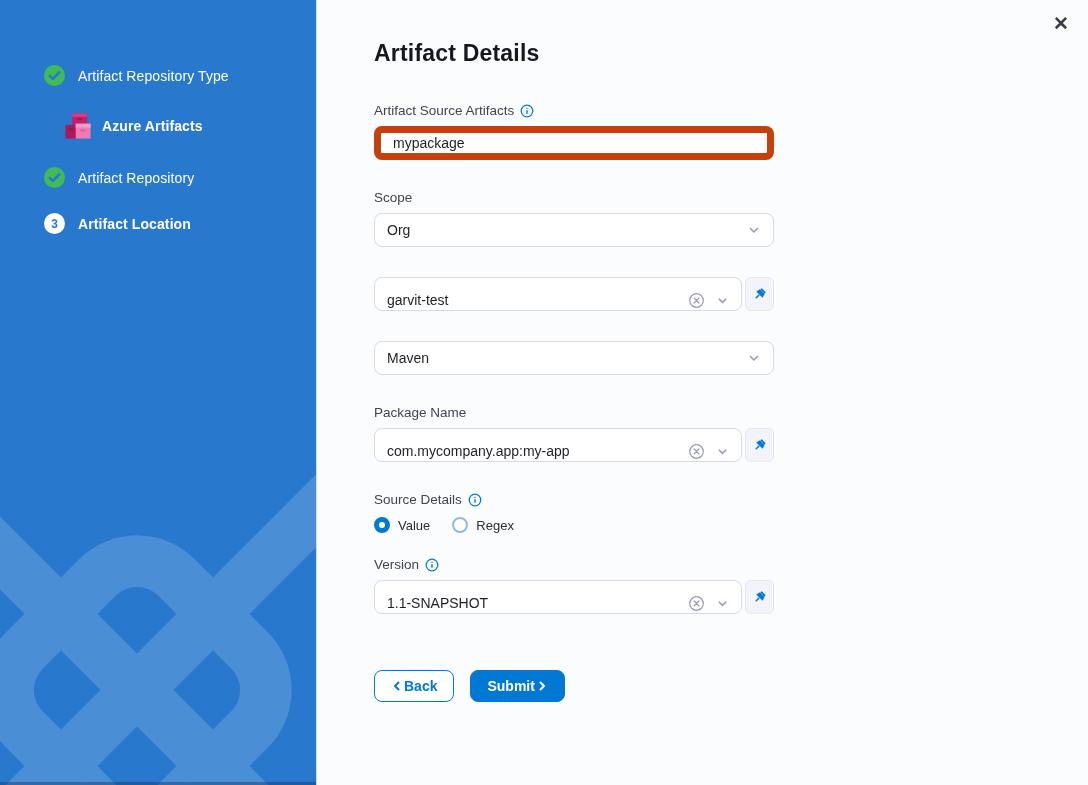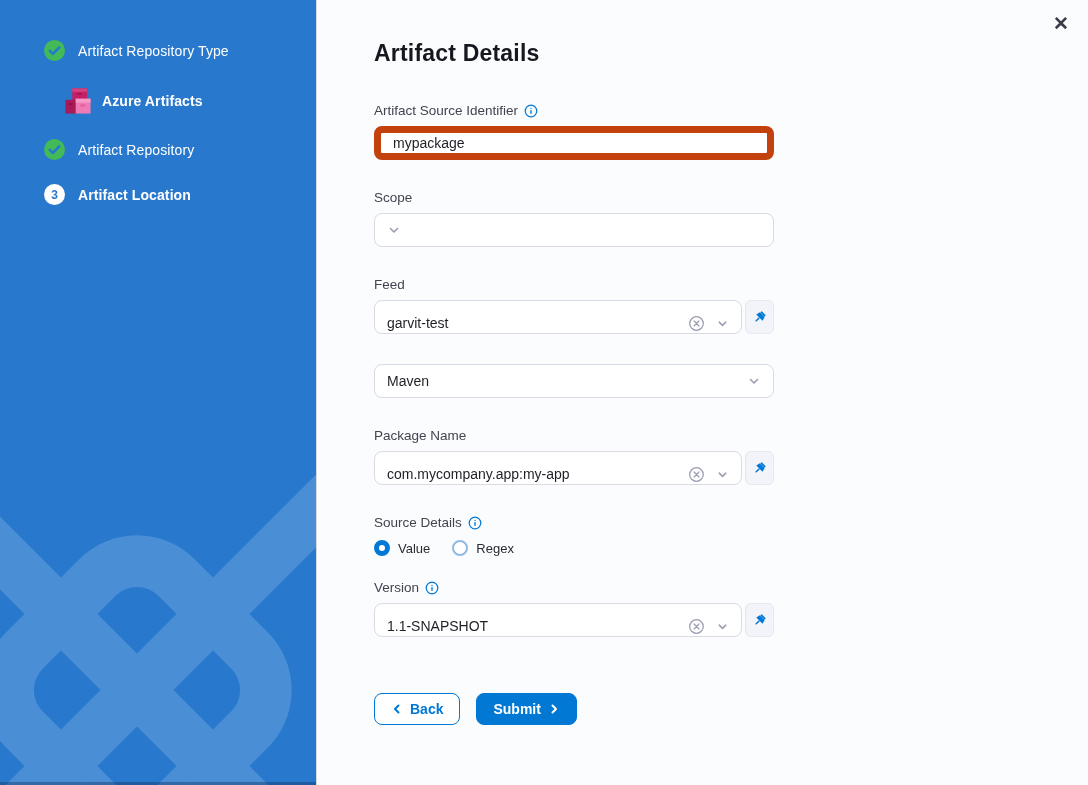--- a/index.html
+++ b/index.html
@@ -9,21 +9,21 @@
   .app { position:relative; width:1088px; height:785px; display:flex; }
 
   
   .sidebar { position:relative; width:316px; height:785px;
     background:#2878CD; overflow:hidden; flex:0 0 316px; }
   .sidebar-bottom-edge { position:absolute; left:0; bottom:0; width:100%;
     height:3px; background:rgba(10,40,80,.35); }
   .watermark { position:absolute; left:-78px; bottom:-120px; pointer-events:none; }
 
   .steps { position:relative; padding:40px 0 0 44px; z-index:2; }
-  .step-row { display:flex; align-items:center; margin-bottom:24px; }
+  .step-row { display:flex; align-items:center; margin-bottom:24px;margin-top:25px; }
   .step-icon { width:21px; height:21px; flex:0 0 21px; margin-right:13px; }
   .step-label { color:#fff; font-size:14px; letter-spacing:.1px; }
   .step-row.current .step-label { font-weight:bold; }
   .step-number { width:21px; height:21px; flex:0 0 21px; margin-right:13px;
     background:#fff; color:#2878CD; border-radius:50%; font-size:12px;
     font-weight:bold; display:flex; align-items:center; justify-content:center; }
   .step-sub { display:flex; align-items:center; margin:2px 0 22px 18px; }
   .step-sub .azure-icon { width:32px; height:32px; margin-right:8px; }
   .step-sub .step-label { font-weight:bold; }
 
@@ -68,21 +68,21 @@
   .radio-row { display:flex; align-items:center; gap:22px; margin-top:10px; }
   .radio-opt { display:flex; align-items:center; gap:8px; cursor:pointer; }
   .radio-circle { width:16px; height:16px; border-radius:50%; background:#fff; }
   .radio-circle.on  { border:5px solid #0278D5; }
   .radio-circle.off { border:2px solid #8FB9E4; }
   .radio-label { font-size:13px; color:#2B2C33; }
   .form-group.tight { margin-bottom:24px; }
 
   .footer { display:flex; align-items:center; gap:16px; margin-top:56px; }
   .btn { height:32px; border-radius:8px; display:inline-flex; align-items:center;
-    justify-content:center; gap:7px; font-size:14px; font-weight:bold;
+    justify-content:center; gap:1px; font-size:14px; font-weight:bold;
     padding:0 16px; cursor:pointer; font-family:"Liberation Sans",sans-serif; }
   .btn-back { background:#fff; border:1px solid #0278D5; color:#0278D5; }
   .btn-submit { background:#0278D5; border:1px solid #0278D5; color:#fff; }
   .btn svg { display:block; }
 </style>
 </head>
 <body>
 
 <div class="app">
 
@@ -139,45 +139,43 @@
   <div class="panel">
 
     <div class="close-btn">✕</div>
 
     <div class="content">
 
       <div class="page-title">Artifact Details</div>
 
       <div class="form-group">
         <div class="field-label">
-          <span>Artifact Source Identifier</span>
+          <span>Artifact Source Artifacts</span>
           <svg class="info-icon" viewBox="0 0 16 16">
             <circle cx="8" cy="8" r="6.6" fill="none" stroke="#0278D5" stroke-width="1.4"></circle>
             <rect x="7.2" y="4.2" width="1.6" height="1.6" rx="0.8" fill="#0278D5"></rect>
             <rect x="7.2" y="6.9" width="1.6" height="4.6" rx="0.8" fill="#0278D5"></rect>
           </svg>
         </div>
         <input class="text-input" type="text" value="mypackage" style="">
       </div>
 
       <div class="form-group">
         <div class="field-label">
           <span>Scope</span>
         </div>
         <div class="select-box">
+          <span class="select-value">Org</span>
           <svg class="select-chevron" viewBox="0 0 14 14">
             <path d="M3.5 5.5 L7 9 L10.5 5.5" stroke="#9B9CB1" stroke-width="1.6" fill="none" stroke-linecap="round" stroke-linejoin="round"></path>
           </svg>
         </div>
       </div>
 
       <div class="form-group">
-        <div class="field-label">
-          <span>Feed</span>
-        </div>
         <div class="combo-row">
           <div class="combo-box">
             <span class="combo-value">garvit-test</span>
             <span class="icon-btn">
               <svg viewBox="0 0 18 18" width="17" height="17">
                 <circle cx="9" cy="9" r="7.2" fill="none" stroke="#9B9CB1" stroke-width="1.3"></circle>
                 <path d="M6.4 6.4 L11.6 11.6 M11.6 6.4 L6.4 11.6" stroke="#9B9CB1" stroke-width="1.3" stroke-linecap="round"></path>
               </svg>
             </span>
             <span class="icon-btn">

